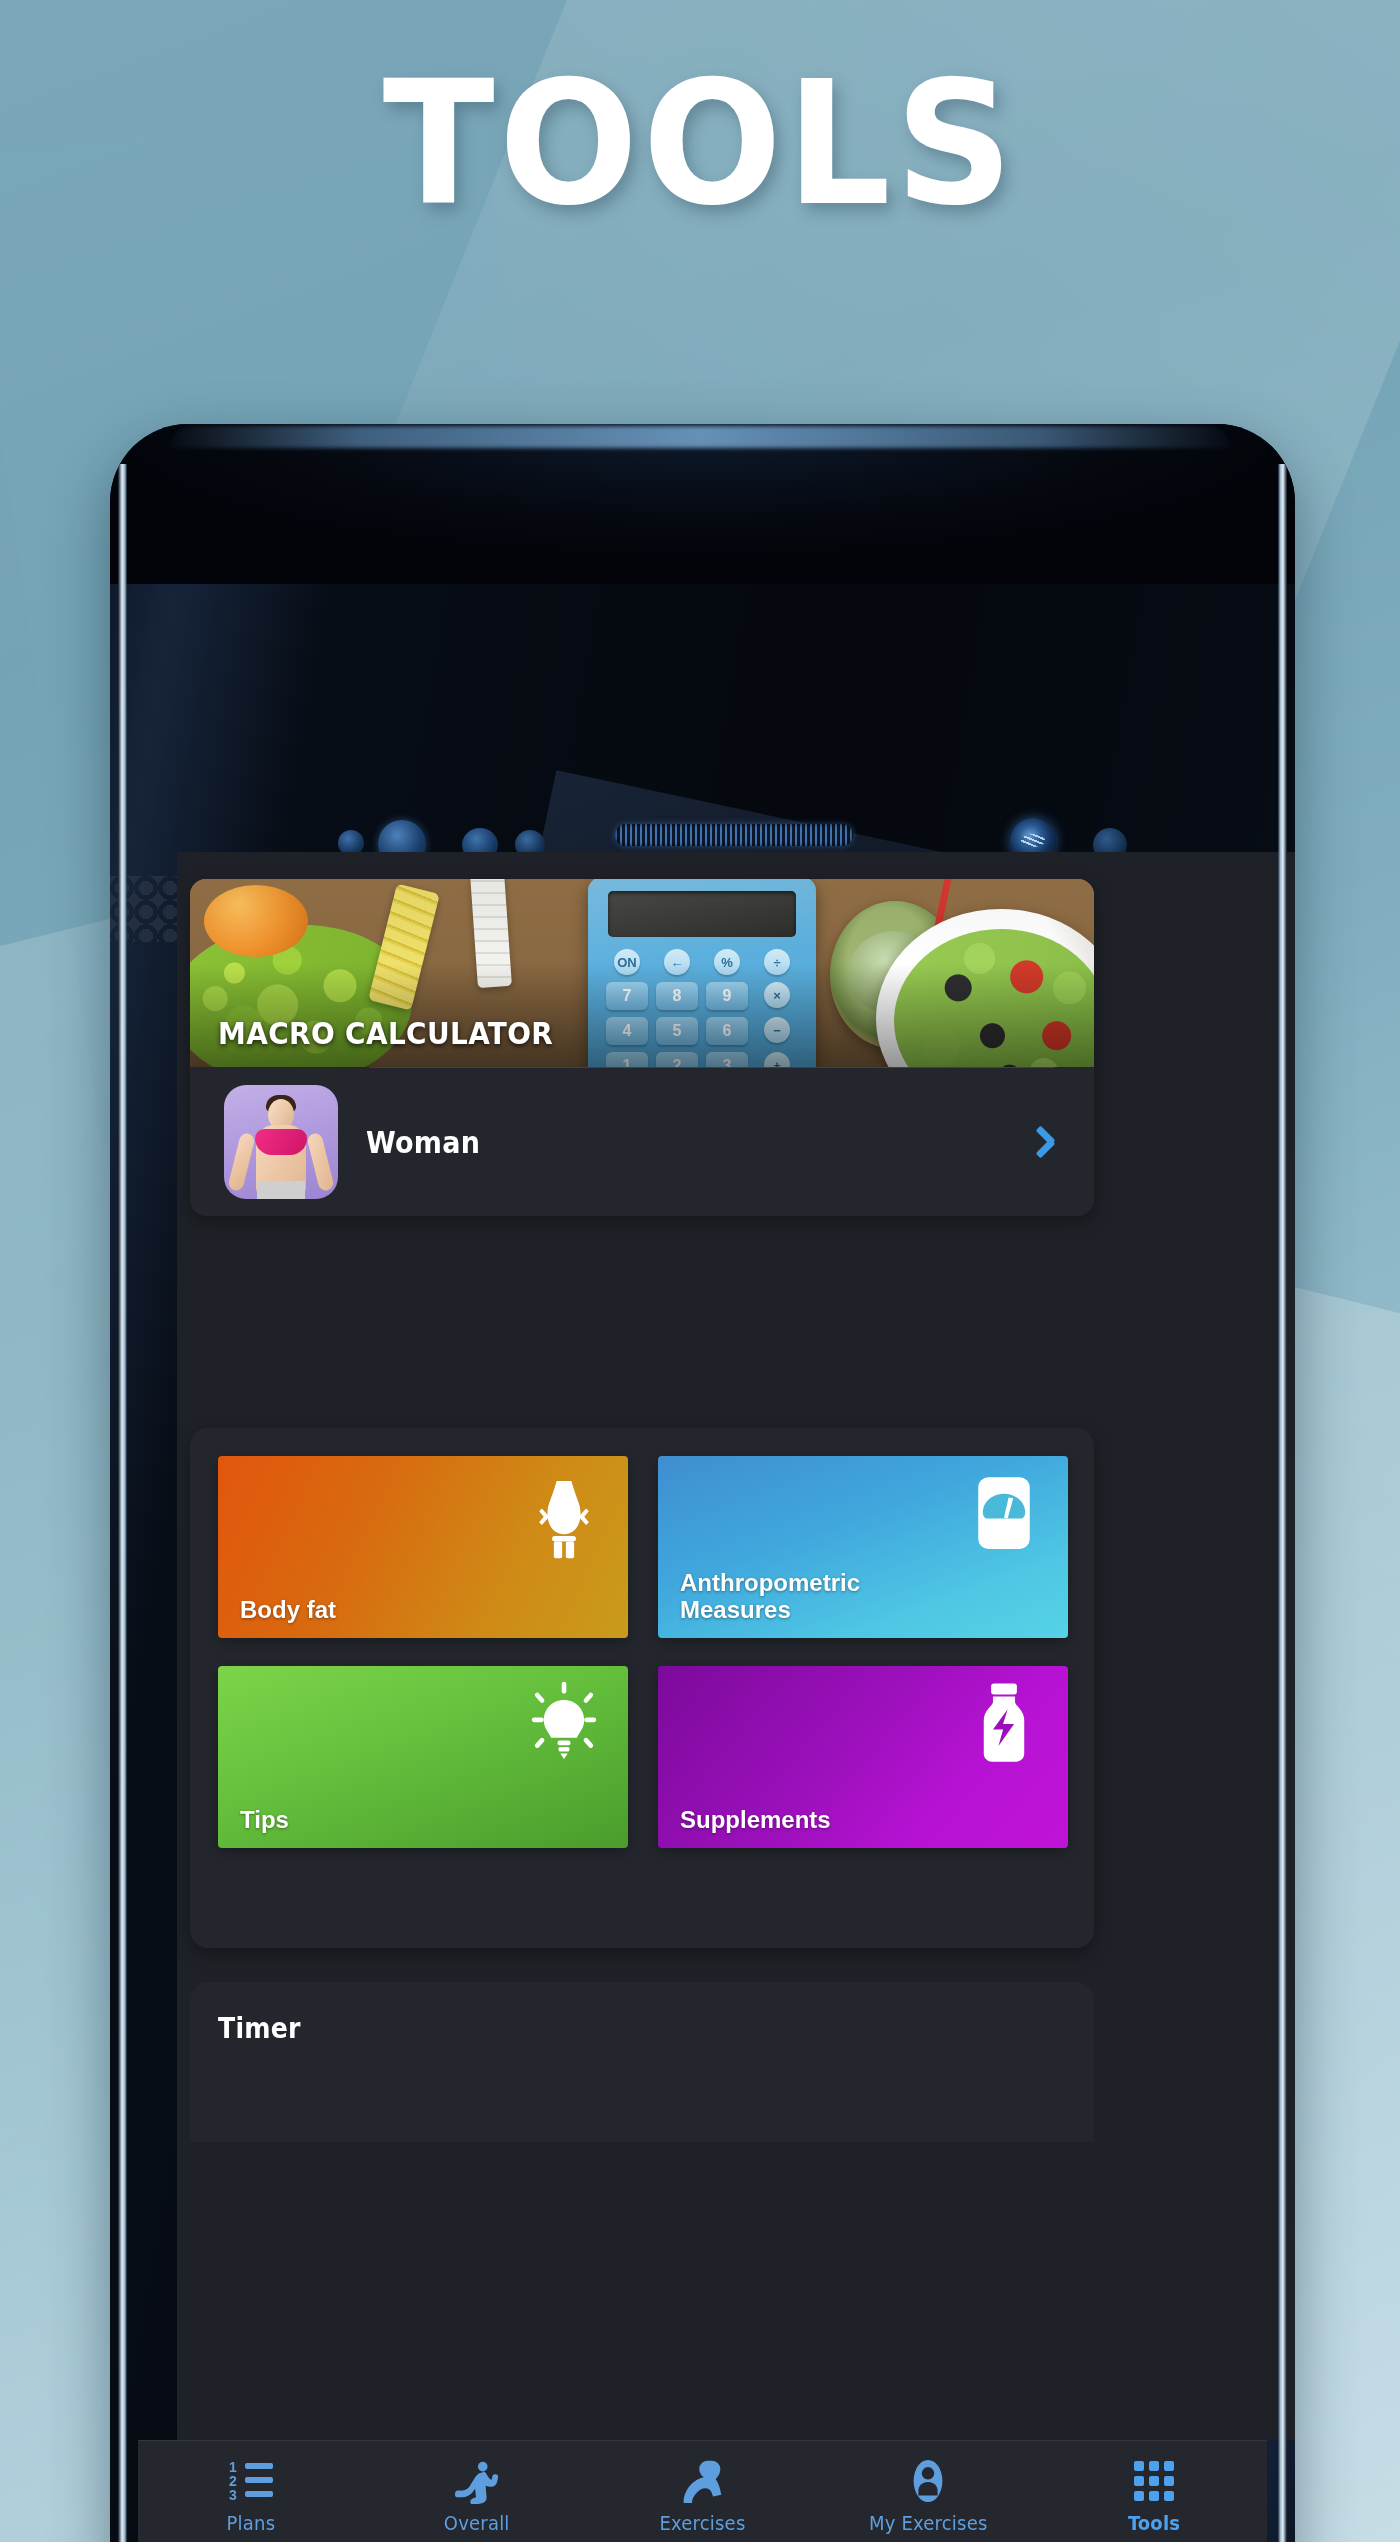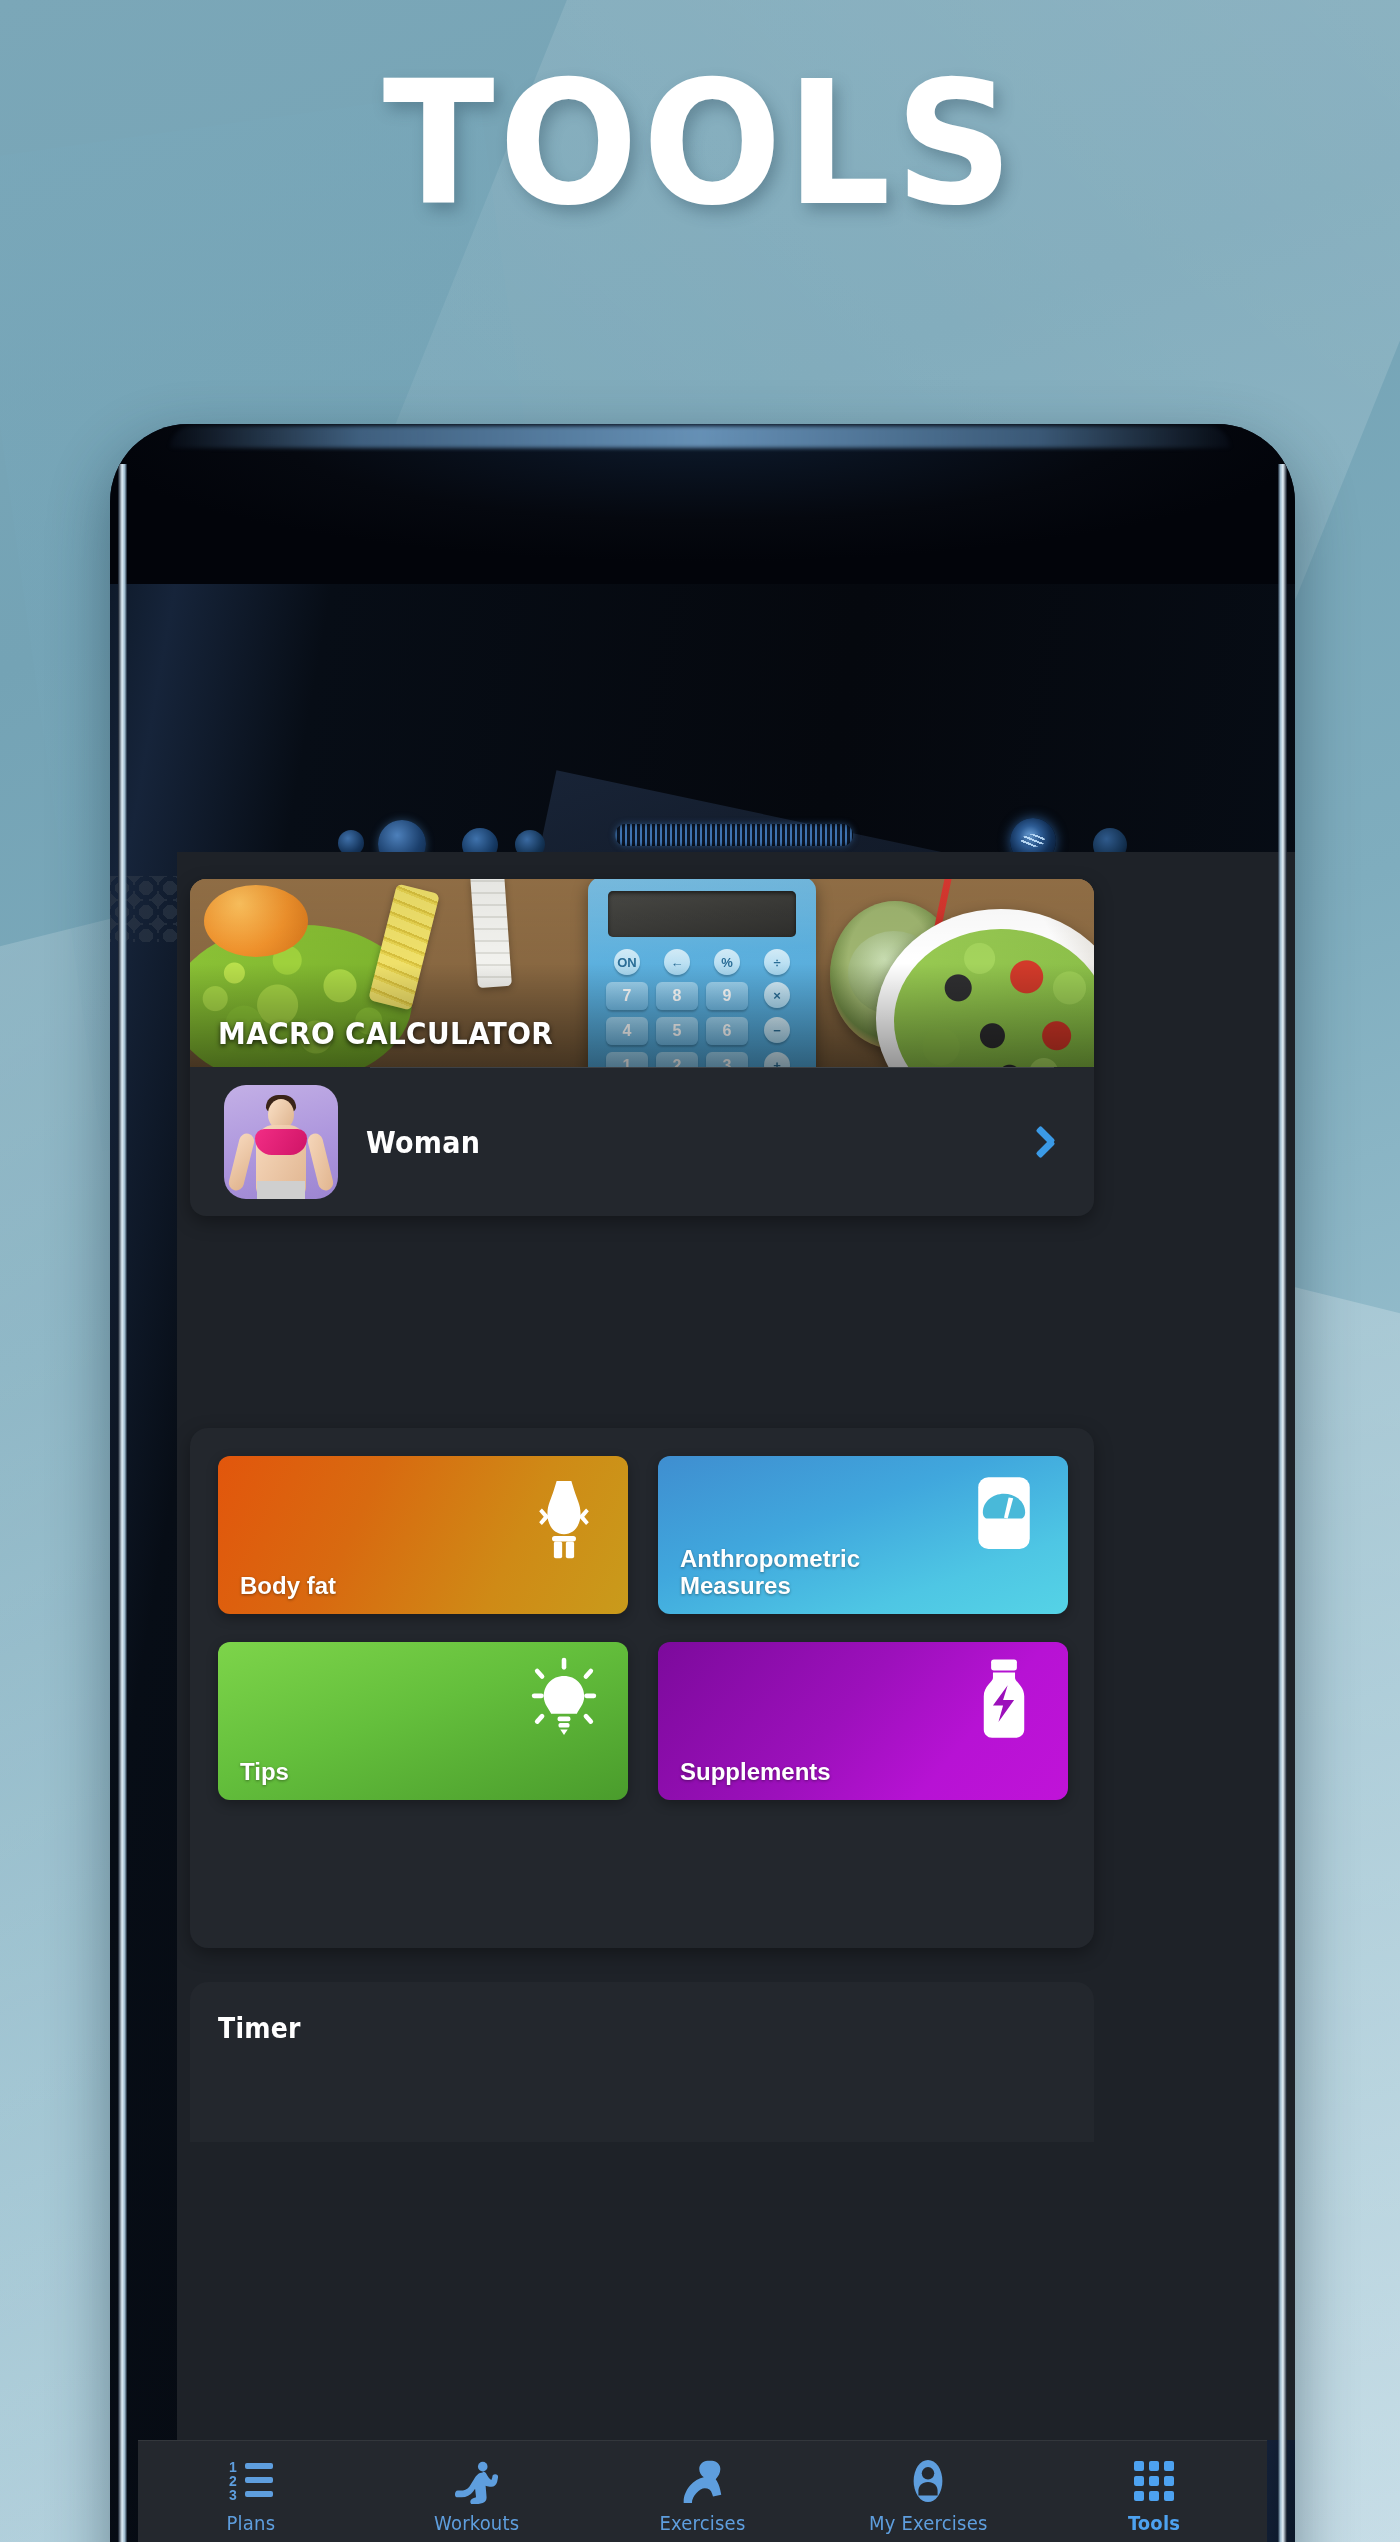--- a/index.html
+++ b/index.html
@@ -516,22 +516,22 @@
     margin-bottom: 26px;
     letter-spacing: 0.2px;
   }
   .tile-grid {
     display: grid;
     grid-template-columns: 1fr 1fr;
     gap: 28px 30px;
   }
   .tile {
     position: relative;
-    height: 158px;
-    border-radius: 12px;
+    height: 182px;
+    border-radius: 4px;
     overflow: hidden;
     cursor: pointer;
     box-shadow: 0 4px 12px rgba(0,0,0,0.3);
   }
   .tile-label {
     position: absolute;
     left: 22px;
     bottom: 14px;
     right: 16px;
     font-size: 24px;
@@ -796,21 +796,21 @@
 
       <div class="nav-item">
         <div class="nav-icon">
           <svg viewBox="0 0 48 48" width="48" height="46" aria-hidden="true">
             <g fill="#5e9ede">
               <circle cx="30" cy="9" r="5"></circle>
               <path d="M30 15 c-4 0 -7 3 -9 7 l-5 8 c-2 3 -6 4 -9 4 l-3 0 c-2 0 -3 2 -3 4 c0 2 1 3 3 3 l4 0 c5 0 9 -2 12 -6 l2 -3 l1 9 l-3 1 c-2 1 -3 2 -3 4 l0 0 c0 2 2 3 4 3 l9 -2 c3 -1 4 -3 4 -6 l-1 -12 c2 1 4 1 6 1 c3 0 5 -2 6 -5 l1 -5 c0 -2 -1 -3 -3 -3 c-2 0 -3 1 -3 3 l-1 3 c-2 -1 -4 -4 -5 -6 c-1 -2 -2 -3 -4 -3 z"></path>
             </g>
           </svg>
         </div>
-        <div class="nav-label">Workouts</div>
+        <div class="nav-label">Overall</div>
       </div>
 
       <div class="nav-item">
         <div class="nav-icon">
           <svg viewBox="0 0 48 48" width="44" height="46" aria-hidden="true">
             <path fill="#5e9ede" d="M30 2 c-5 0 -9 4 -9 9 c0 4 2 7 5 9 c-5 1 -11 4 -15 9 c-5 6 -7 12 -7 17 l0 2 l9 0 c0 -4 2 -8 5 -11 c3 -3 6 -5 9 -5 c4 0 7 2 8 6 l1 3 l9 -2 l-1 -5 c-1 -5 -3 -9 -5 -12 c3 -3 5 -7 5 -11 c0 -5 -4 -9 -9 -9 z"></path>
           </svg>
         </div>
         <div class="nav-label">Exercises</div>
       </div>

